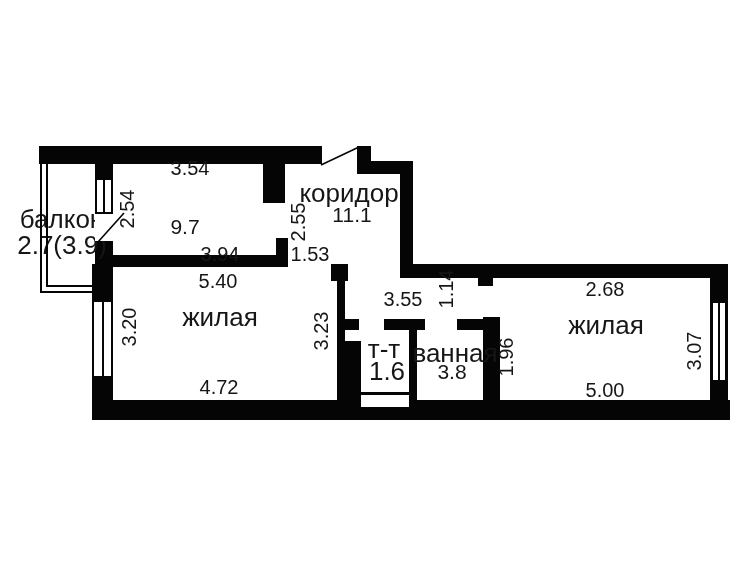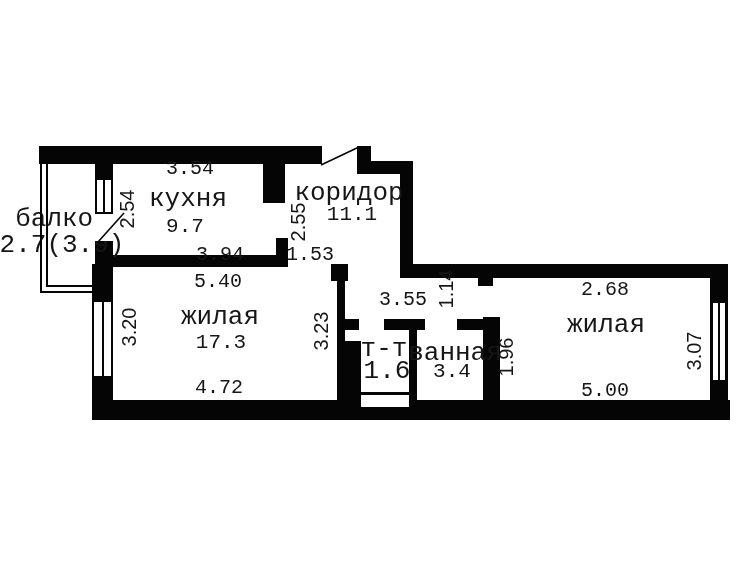--- a/index.html
+++ b/index.html
@@ -5,21 +5,21 @@
   html,body{margin:0;padding:0;background:#ffffff;}
   .canvas{
     position:relative;width:750px;height:563px;background:#ffffff;overflow:hidden;
     font-family:"Liberation Sans","DejaVu Sans",sans-serif;color:#161616;
   }
   .wall{position:absolute;background:#050505;}
   .label{position:absolute;white-space:nowrap;line-height:1.05;}
   .room-name{font-size:26px;}
   .room-area{font-size:21px;}
   .dim{font-size:20px;}
-  .h-center{transform:translateX(-50%);font-family:Liberation Mono, monospace;}
+  .h-center{transform:translateX(-50%);}
   .dim-v{
     writing-mode:vertical-rl;
     transform:translate(-50%,-50%) rotate(180deg);
   }
   .window{
     position:absolute;background:#ffffff;border:2px solid #050505;
     box-sizing:border-box;z-index:6;
   }
   .window .mullion-v{position:absolute;top:0;bottom:0;left:50%;width:2px;margin-left:-1px;background:#050505;}
   .gap{position:absolute;background:#ffffff;z-index:6;}
@@ -75,34 +75,32 @@
   <div class="niche" style="left:361px;top:392px;width:48px;height:15px"></div>
 
   <svg class="overlay" width="750" height="563" viewBox="0 0 750 563">
     <line x1="321" y1="165" x2="359" y2="147" stroke="#050505" stroke-width="1.6"></line>
     <line x1="98" y1="242" x2="124" y2="213" stroke="#050505" stroke-width="1.6"></line>
   </svg>
 
   <div class="label room-name h-center" style="left:62px;top:206px">балкон</div>
   <div class="label room-name h-center" style="left:62px;top:232px">2.7(3.9)</div>
 
-  <div class="label room-name h-center" style="left:188px;top:186px">кухня</div>
   <div class="label room-area h-center" style="left:185px;top:216px">9.7</div>
 
   <div class="label room-name h-center" style="left:349px;top:180px">коридор</div>
   <div class="label room-area h-center" style="left:352px;top:204px">11.1</div>
 
   <div class="label room-name h-center" style="left:220px;top:304px">жилая</div>
-  <div class="label room-area h-center" style="left:221px;top:332px">17.3</div>
 
   <div class="label room-name h-center" style="left:384px;top:336px">т-т</div>
   <div class="label room-name h-center" style="left:387px;top:358px">1.6</div>
 
   <div class="label room-name h-center" style="left:455px;top:340px">ванная</div>
-  <div class="label room-area h-center" style="left:452px;top:361px">3.4</div>
+  <div class="label room-area h-center" style="left:452px;top:361px">3.8</div>
 
   <div class="label room-name h-center" style="left:606px;top:312px">жилая</div>
 
   <div class="label dim h-center" style="left:190px;top:158px">3.54</div>
   <div class="label dim dim-v" style="left:127px;top:209px">2.54</div>
   <div class="label dim h-center" style="left:220px;top:244px">3.94</div>
   <div class="label dim h-center" style="left:218px;top:271px">5.40</div>
   <div class="label dim h-center" style="left:310px;top:244px">1.53</div>
   <div class="label dim dim-v" style="left:298px;top:222px">2.55</div>
   <div class="label dim h-center" style="left:403px;top:289px">3.55</div>

